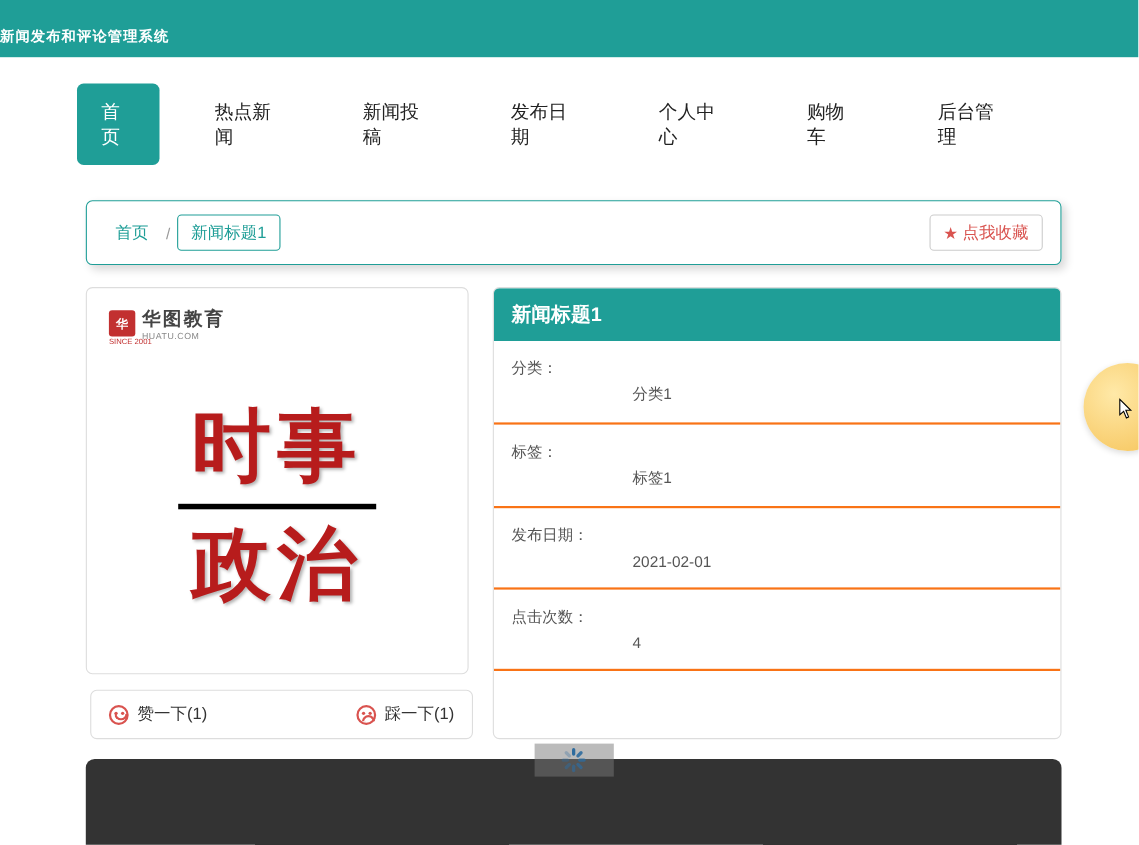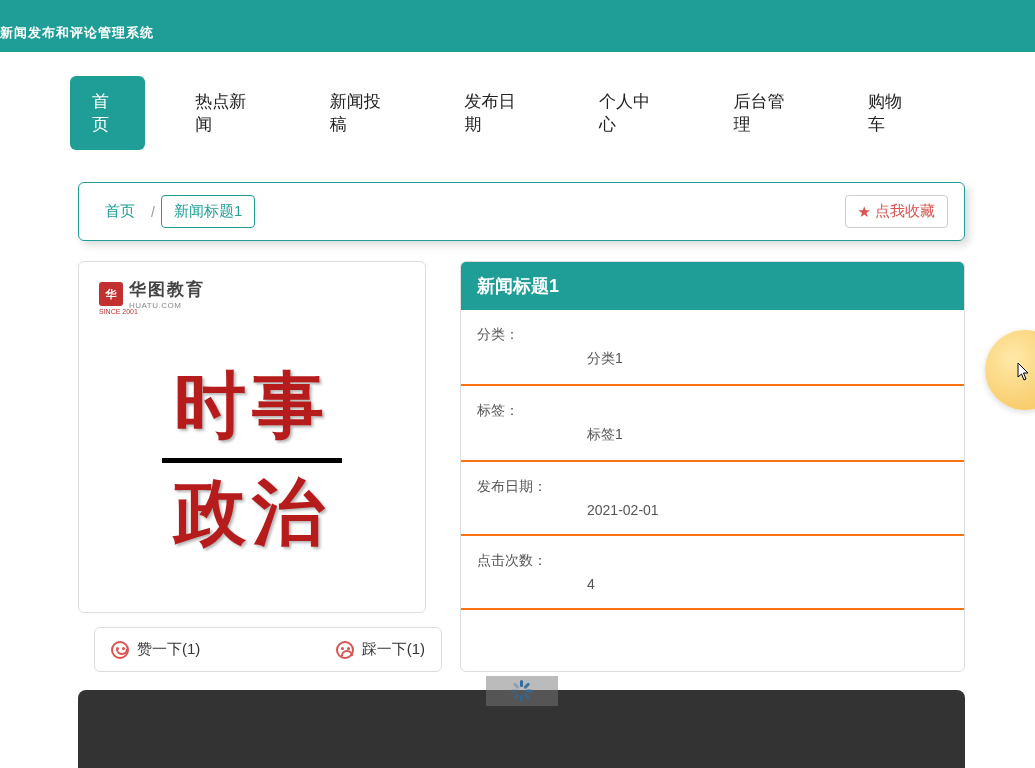--- a/index.html
+++ b/index.html
@@ -192,21 +192,21 @@
     }
     .info-label {
       width: 110px;
       color: #555;
     }
     .info-value {
       color: #555;
       margin-top: 24px;
     }
     .vote-box {
-      margin: 14px 0 0 16px;
+      margin: 14px 0 0 4px;
       width: 348px;
       border: 1px solid #ddd;
       border-radius: 6px;
       padding: 12px 16px;
       display: flex;
       justify-content: space-between;
       font-size: 15px;
       color: #333;
     }
     .vote-item {
@@ -323,22 +323,22 @@
 <body>
 
 <div class="header-bar">新闻发布和评论管理系统</div>
 
 <div class="nav-container">
   <div class="nav-item active">首页</div>
   <div class="nav-item">热点新闻</div>
   <div class="nav-item">新闻投稿</div>
   <div class="nav-item">发布日期</div>
   <div class="nav-item">个人中心</div>
+  <div class="nav-item">购物车</div>
   <div class="nav-item">后台管理</div>
-  <div class="nav-item">购物车</div>
 </div>
 
 <div class="breadcrumb-box">
   <span class="breadcrumb-link">首页</span>
   <span class="breadcrumb-sep">/</span>
   <span class="breadcrumb-current">新闻标题1</span>
   <div class="favorite-btn">
     <span class="star-icon">★</span>
     <span>点我收藏</span>
   </div>

